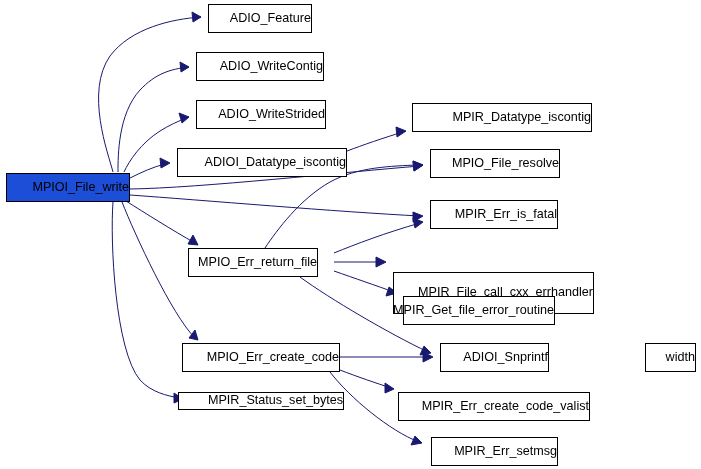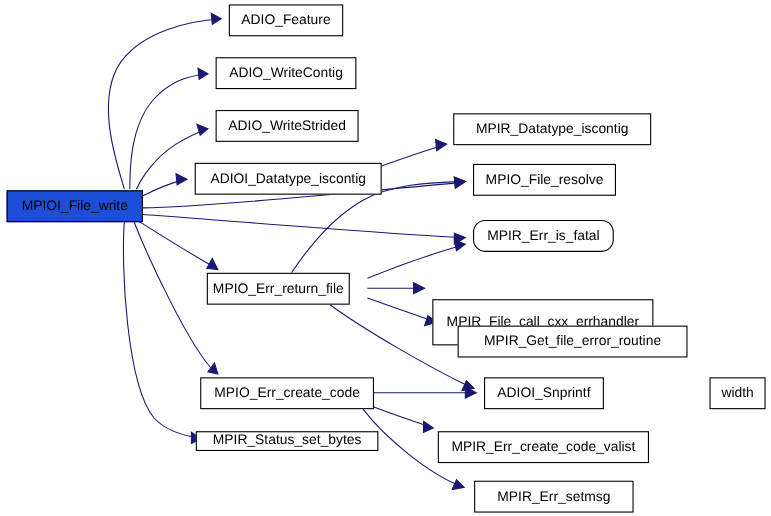--- a/index.html
+++ b/index.html
@@ -22,21 +22,21 @@
     width: 701px;
     height: 469px;
   }
   .node-box {
     position: absolute;
     box-sizing: border-box;
     border: 1px solid #000000;
     background: #ffffff;
     display: flex;
     align-items: center;
-    justify-content: center;
+    justify-content: flex-end;
     font-size: 12.6px;
     color: #000000;
     letter-spacing: 0px;
     white-space: nowrap;
   }
   .node-box.root {
     background: #1d4ed8;
     border: 1px solid #000000;
   }
   .node-label {
@@ -110,43 +110,43 @@
     </div>
     <div class="node-box" style="left: 177px; top: 148px; width: 170px; height: 29px;">
       <span class="node-label">ADIOI_Datatype_iscontig</span>
     </div>
     <div class="node-box" style="left: 412px; top: 103px; width: 180px; height: 29px;">
       <span class="node-label">MPIR_Datatype_iscontig</span>
     </div>
     <div class="node-box" style="left: 430px; top: 149px; width: 130px; height: 29px;">
       <span class="node-label">MPIO_File_resolve</span>
     </div>
-    <div class="node-box" style="left: 430px; top: 200px; width: 128px; height: 29px; border-radius: 11px;">
+    <div class="node-box" style="left: 430px; top: 200px; width: 128px; height: 29px;">
       <span class="node-label">MPIR_Err_is_fatal</span>
     </div>
     <div class="node-box" style="left: 188px; top: 248px; width: 130px; height: 29px;">
       <span class="node-label">MPIO_Err_return_file</span>
     </div>
     <div class="node-box" style="left: 393px; top: 248px; width: 201px; height: 42px; margin-top: 24px;">
       <span class="node-label">MPIR_File_call_cxx_errhandler</span>
     </div>
-    <div class="node-box" style="left: 403px; top: 296px; width: 209px; height: 29px; margin-left: 13px;">
+    <div class="node-box" style="left: 403px; top: 296px; width: 152px; height: 29px;">
       <span class="node-label">MPIR_Get_file_error_routine</span>
     </div>
     <div class="node-box" style="left: 182px; top: 343px; width: 158px; height: 29px;">
       <span class="node-label">MPIO_Err_create_code</span>
     </div>
     <div class="node-box" style="left: 440px; top: 343px; width: 109px; height: 29px;">
       <span class="node-label">ADIOI_Snprintf</span>
     </div>
     <div class="node-box" style="left: 645px; top: 343px; width: 51px; height: 29px;">
       <span class="node-label">width</span>
     </div>
     <div class="node-box" style="left: 178px; top: 392px; width: 166px; height: 18px;">
       <span class="node-label">MPIR_Status_set_bytes</span>
     </div>
     <div class="node-box" style="left: 398px; top: 392px; width: 192px; height: 29px;">
       <span class="node-label">MPIR_Err_create_code_valist</span>
     </div>
-    <div class="node-box" style="left: 431px; top: 437px; width: 145px; height: 29px;">
+    <div class="node-box" style="left: 431px; top: 437px; width: 127px; height: 29px;">
       <span class="node-label">MPIR_Err_setmsg</span>
     </div>
   </div>
 
 </body></html>

